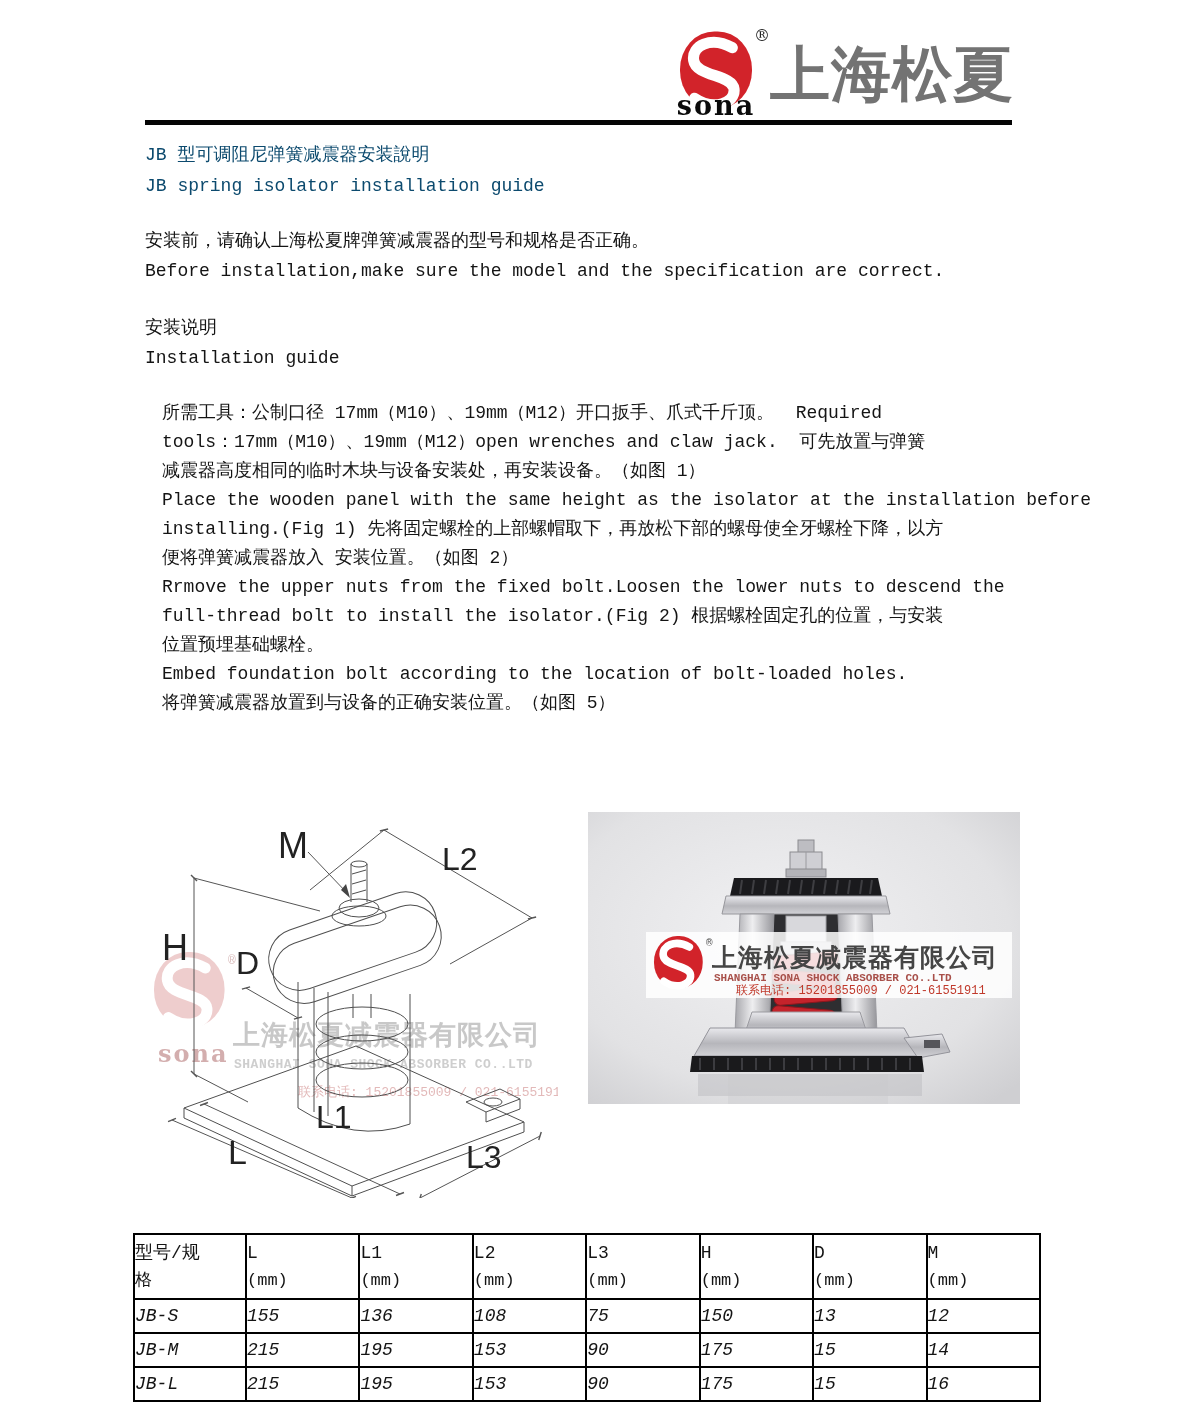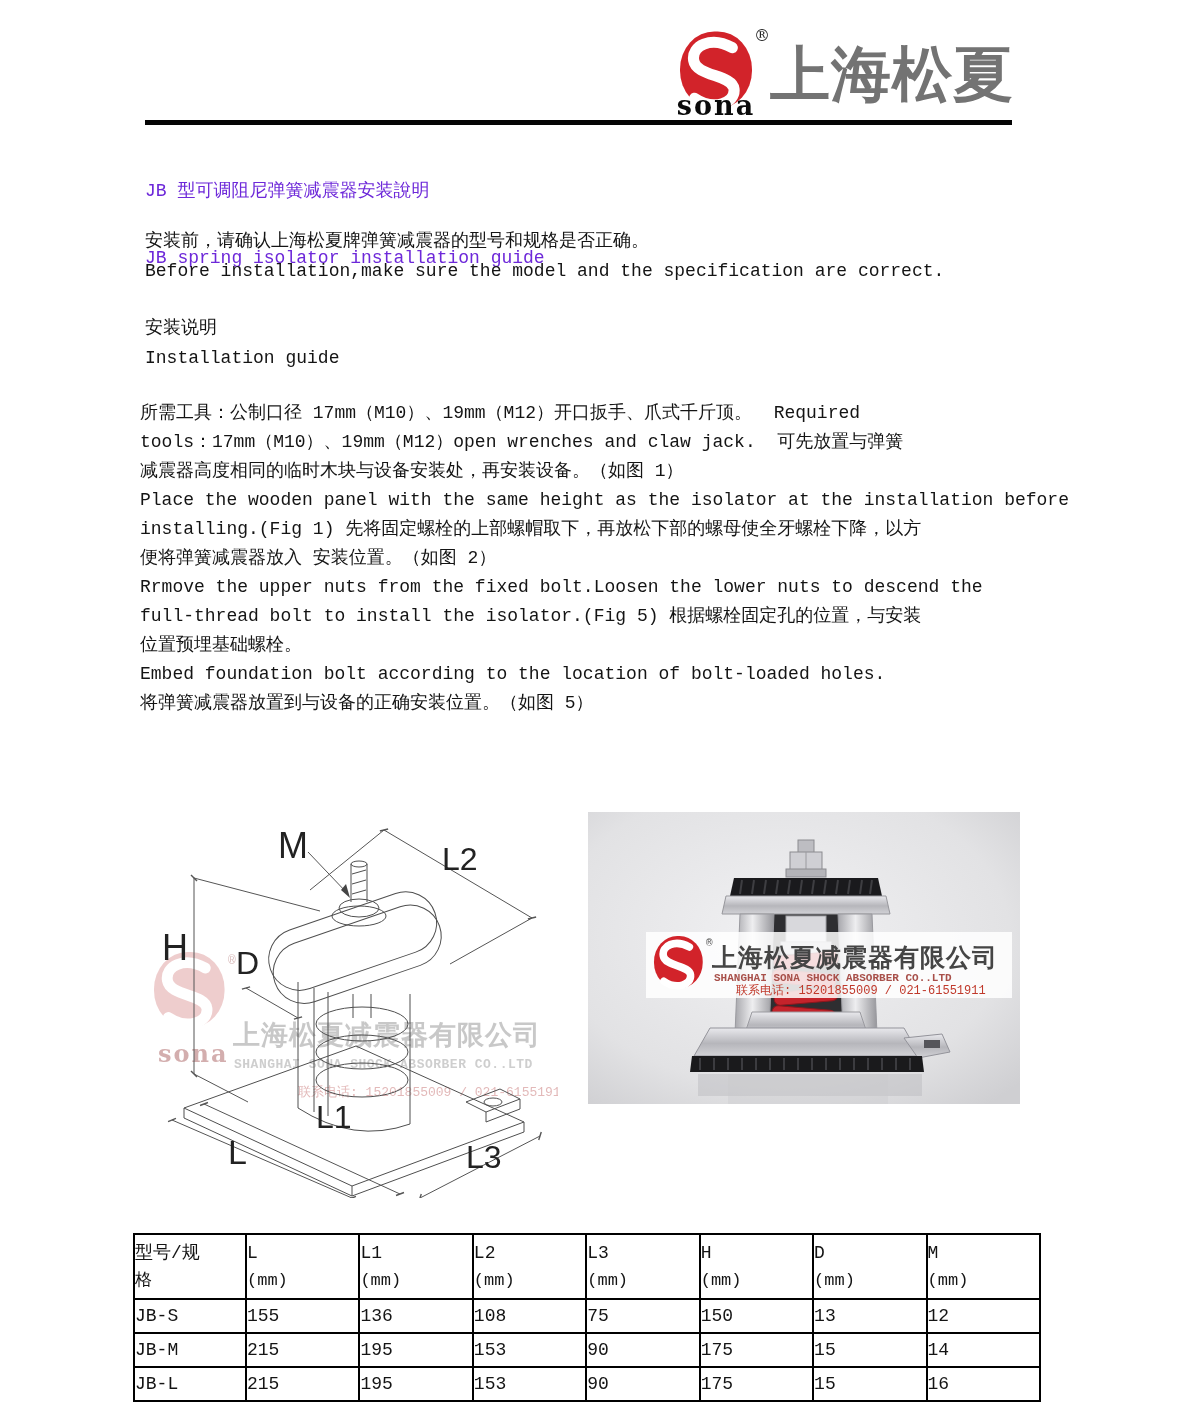--- a/index.html
+++ b/index.html
@@ -12,37 +12,37 @@
   
   .brand-mark-svg{position:absolute;left:680px;top:30px;width:72px;height:80px;}
   .brand-reg{position:absolute;left:754px;top:26px;font-size:16px;color:#222;font-family:"DejaVu Serif",serif;}
   .brand-name{position:absolute;left:672px;top:90px;width:88px;text-align:center;
     font-family:"DejaVu Serif",serif;font-weight:bold;font-size:27px;letter-spacing:2px;color:#0a0a0a;}
   .brand-cn{position:absolute;left:770px;top:42px;font-size:60px;line-height:1.1;font-weight:900;
     font-family:"Liberation Sans",sans-serif;color:#737373;letter-spacing:1px;}
   .rule{left:145px;top:120px;width:867px;height:5px;background:#050505;}
   
   .title{left:145px;top:140px;}
-  .title .line{color:#6d28d9;line-height:31px;margin-top:36px;}
+  .title .line{color:#0c4a6e;line-height:31px;}
   .intro{left:145px;top:226px;}
   .intro .line{line-height:30px;}
   .guide{left:145px;top:313px;}
   .guide .line{line-height:30px;}
-  .steps{left:140px;top:399px;}
+  .steps{left:162px;top:399px;}
   .steps .line{line-height:29px;}
   
   .fig-drawing{left:148px;top:812px;width:410px;height:386px;}
   .fig-photo{left:588px;top:812px;width:432px;height:292px;}
   figure{margin:0;padding:0;}
   
   .spec-table{left:133px;top:1233px;width:908px;border-collapse:collapse;table-layout:fixed;}
   .spec-table td,.spec-table th{border:2px solid #000;text-align:left;vertical-align:middle;
     font-weight:normal;font-size:18px;color:#141414;padding:0;}
   .spec-table th{height:63px;}
-  .spec-table td{height:32px;}
+  .spec-table td{height:32px;font-style:italic;}
   .hdr-top,.hdr-bot{display:block;line-height:27px;}
   .hdr-bot{font-size:17px;}
 </style>
 </head>
 <body>
 
 <svg width="0" height="0" style="position:absolute" aria-hidden="true">
   <defs>
     <g id="sonaS">
       <rect x="0" y="0" width="84" height="90" rx="40" ry="44" fill="currentColor"></rect>
@@ -82,21 +82,21 @@
   </div>
 
   <div class="abs steps">
     <div class="line">所需工具：公制口径 17mm（M10）、19mm（M12）开口扳手、爪式千斤顶。  Required</div>
     <div class="line">tools：17mm（M10）、19mm（M12）open wrenches and claw jack.  可先放置与弹簧</div>
     <div class="line">减震器高度相同的临时木块与设备安装处，再安装设备。（如图 1）</div>
     <div class="line">Place the wooden panel with the same height as the isolator at the installation before</div>
     <div class="line">installing.(Fig 1) 先将固定螺栓的上部螺帽取下，再放松下部的螺母使全牙螺栓下降，以方</div>
     <div class="line">便将弹簧减震器放入 安装位置。（如图 2）</div>
     <div class="line">Rrmove the upper nuts from the fixed bolt.Loosen the lower nuts to descend the</div>
-    <div class="line">full-thread bolt to install the isolator.(Fig 5) 根据螺栓固定孔的位置，与安装</div>
+    <div class="line">full-thread bolt to install the isolator.(Fig 2) 根据螺栓固定孔的位置，与安装</div>
     <div class="line">位置预埋基础螺栓。</div>
     <div class="line">Embed foundation bolt according to the location of bolt-loaded holes.</div>
     <div class="line">将弹簧减震器放置到与设备的正确安装位置。（如图 5）</div>
   </div>
 
   <figure class="abs fig-drawing">
     <svg viewBox="0 0 410 386" width="410" height="386">
 
       <g opacity="0.9">
         <use href="#sonaS" transform="translate(6,140) scale(0.84)" style="color:#e8baba" opacity="0.8"></use>

